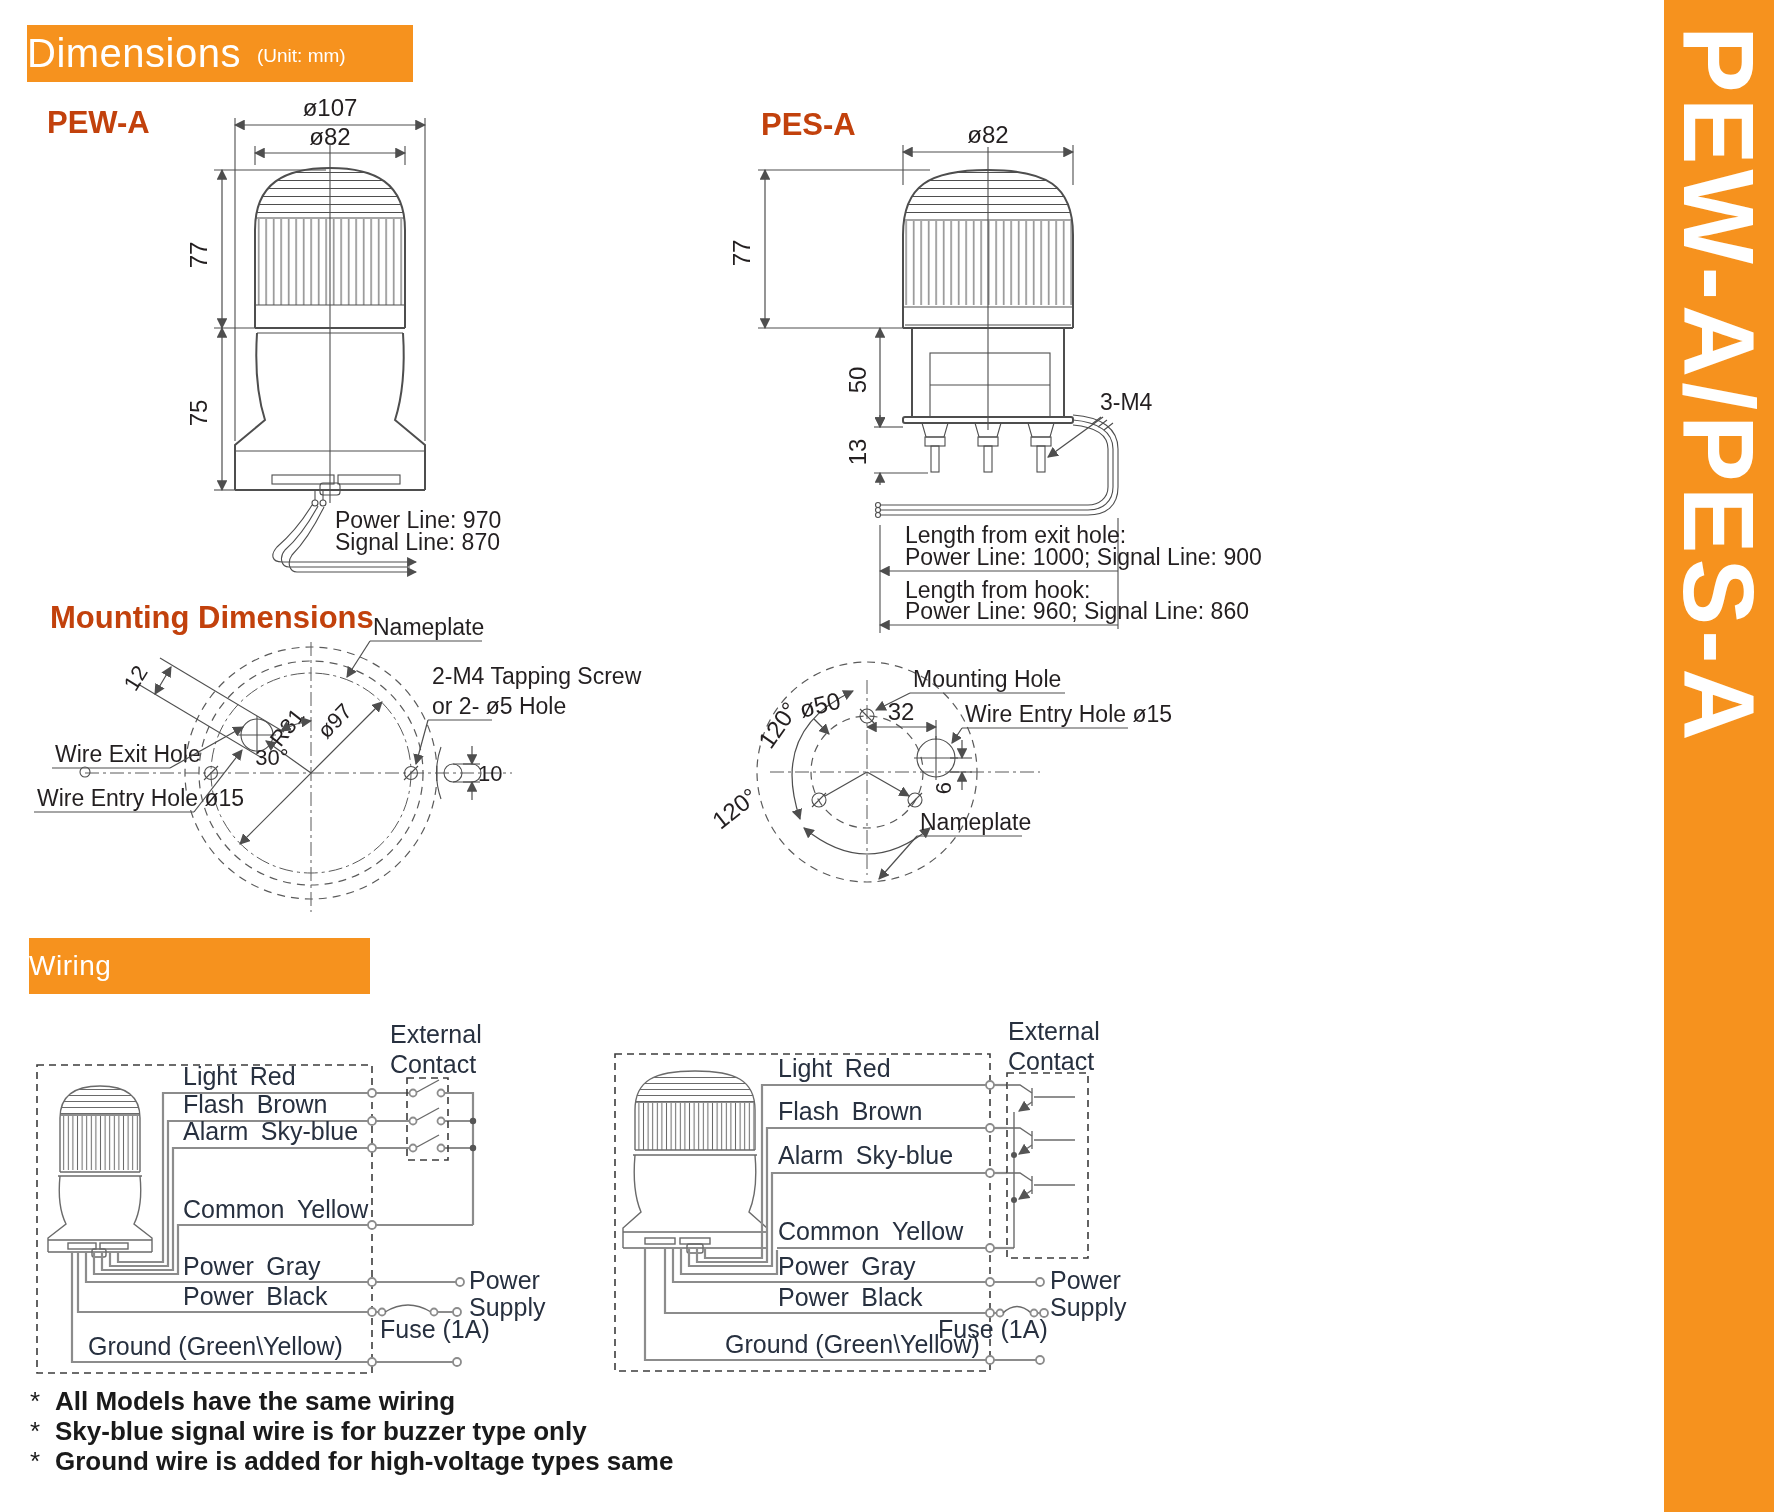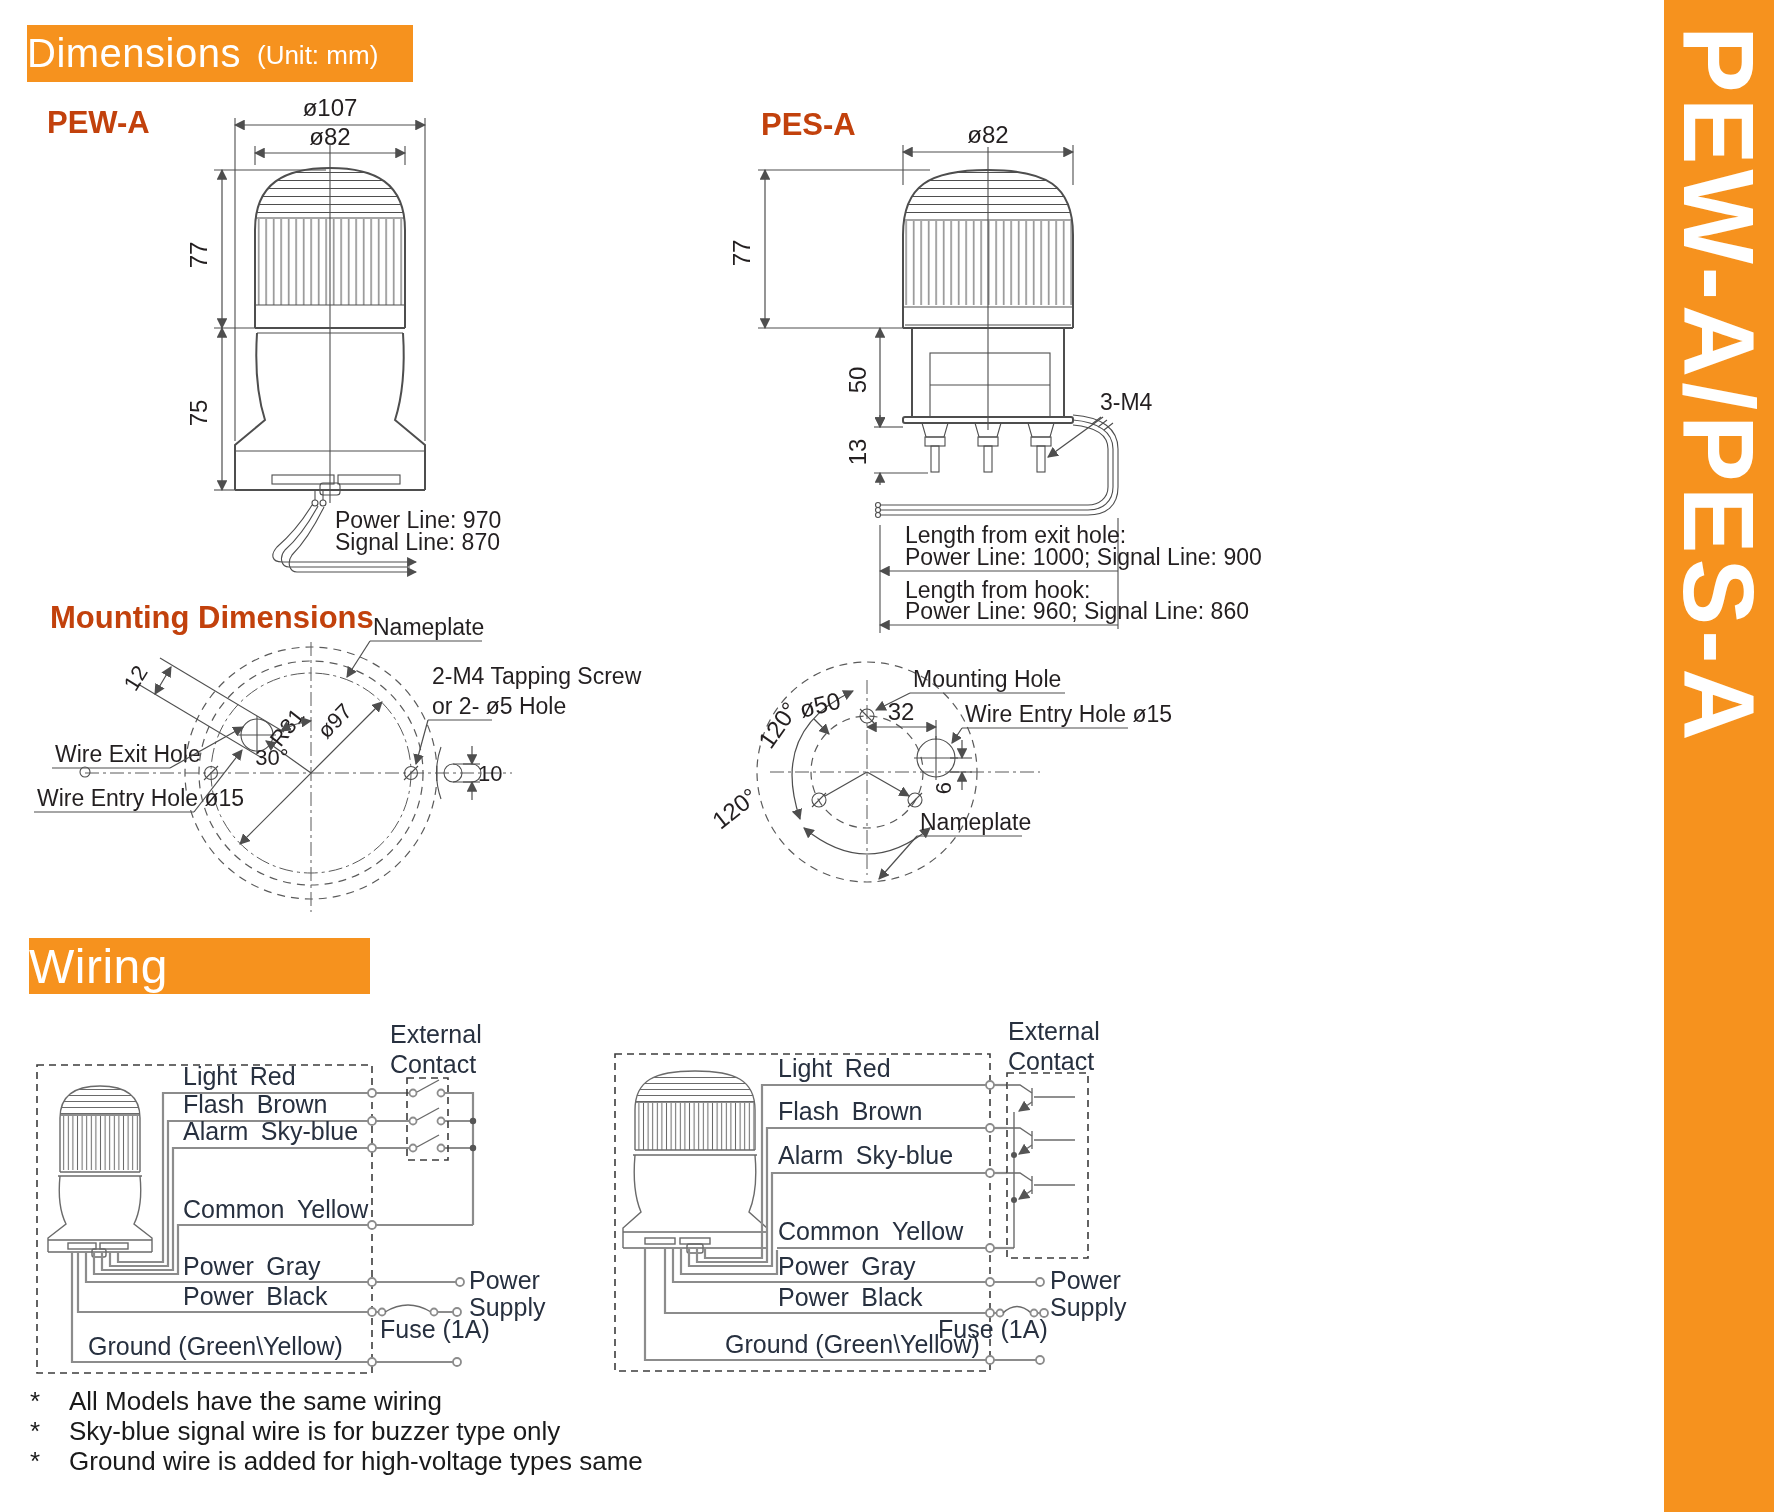--- a/index.html
+++ b/index.html
@@ -2,33 +2,33 @@
 <html><head>
 <meta charset="utf-8">
 <style>
   :root{ --accent:#f6921e; --cad:#4e4e4e; --ink:#231f20; --wire:#8c8c8c; --wink:#27303f; }
   html,body{margin:0;padding:0;background:#fff;}
   #page{position:relative;width:1774px;height:1512px;background:#fff;overflow:hidden;
         font-family:"Liberation Sans",sans-serif;color:var(--ink);}
   .banner{position:absolute;background:var(--accent);color:#fff;display:flex;align-items:center;box-sizing:border-box;}
   #banner-dim{left:27px;top:25px;width:386px;height:57px;}
   #banner-dim .t{font-size:40px;letter-spacing:.5px;}
-  #banner-dim .u{font-size:26px;margin-left:16px;margin-top:4px;}
-  #banner-wir{left:29px;top:938px;width:341px;height:56px;font-size:48px;letter-spacing:.5px;}
+  #banner-dim .u{font-size:19px;margin-left:16px;margin-top:4px;}
+  #banner-wir{left:29px;top:938px;width:341px;height:56px;font-size:28px;letter-spacing:.5px;}
   .h2{position:absolute;font-size:31px;font-weight:600;color:#c2410c;}
   #h-pew{left:47px;top:105px;}
   #h-pes{left:761px;top:107px;}
   #h-mount{left:50px;top:600px;}
   #side-banner{position:absolute;left:1664px;top:0;width:110px;height:1512px;background:var(--accent);}
   #side-banner .side-text{writing-mode:vertical-rl;display:block;margin:26px auto 0;height:1460px;
       color:#fff;font-size:100px;font-weight:700;letter-spacing:5px;line-height:108px;white-space:nowrap;}
   #footnotes{position:absolute;left:30px;top:1386px;font-size:26px;color:#1a1a1a;}
   #footnotes .fn{display:flex;height:30px;align-items:flex-end;line-height:30px;}
   #footnotes .fn-mark{width:25px;}
-  #footnotes .fn-text{margin-left:14px;}
+  #footnotes .fn-text{font-weight:bold;}
   svg{position:absolute;overflow:visible;}
   svg text{font-family:"Liberation Sans",sans-serif;fill:var(--ink);}
   .dim{font-size:24px;}
   .lbl{font-size:23px;}
   .sm{font-size:22px;}
   .wlbl{font-size:25px;fill:var(--wink);}
   .cadl{stroke:var(--cad);fill:none;stroke-width:2;}
   .thin{stroke:var(--cad);fill:none;stroke-width:1.1;}
   .dimln{stroke:var(--cad);fill:none;stroke-width:1.2;}
   .dash{stroke:#5a5a5a;fill:none;stroke-width:1.2;stroke-dasharray:8 6;}

